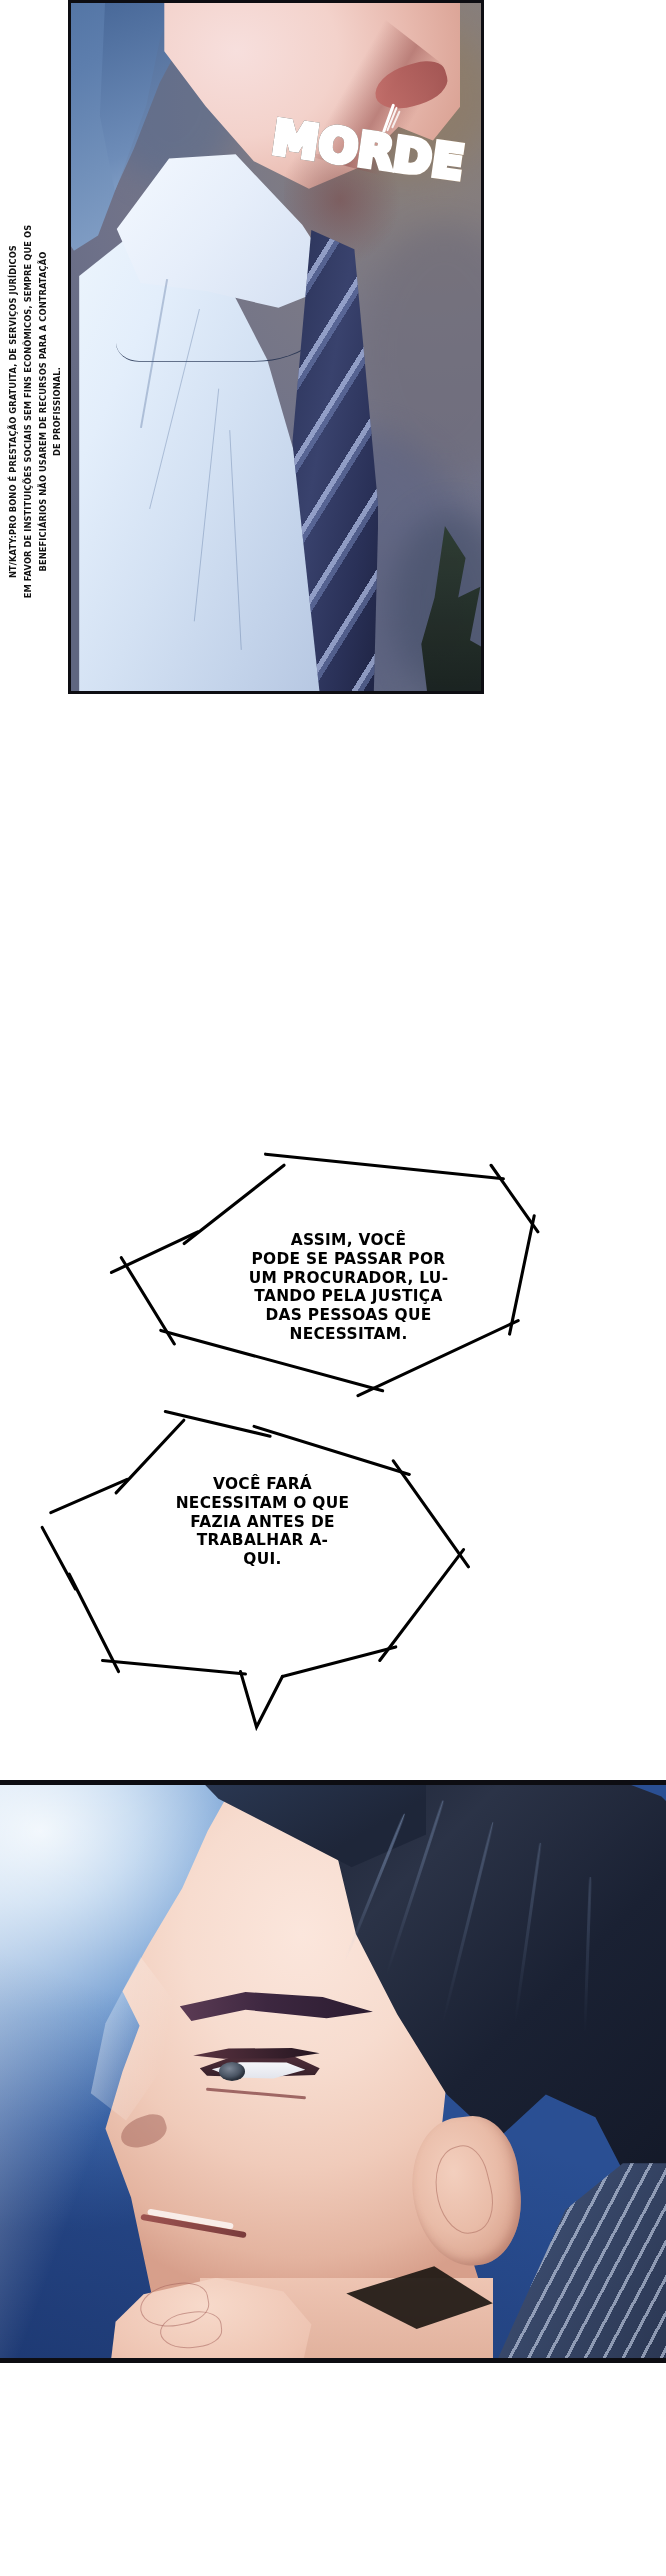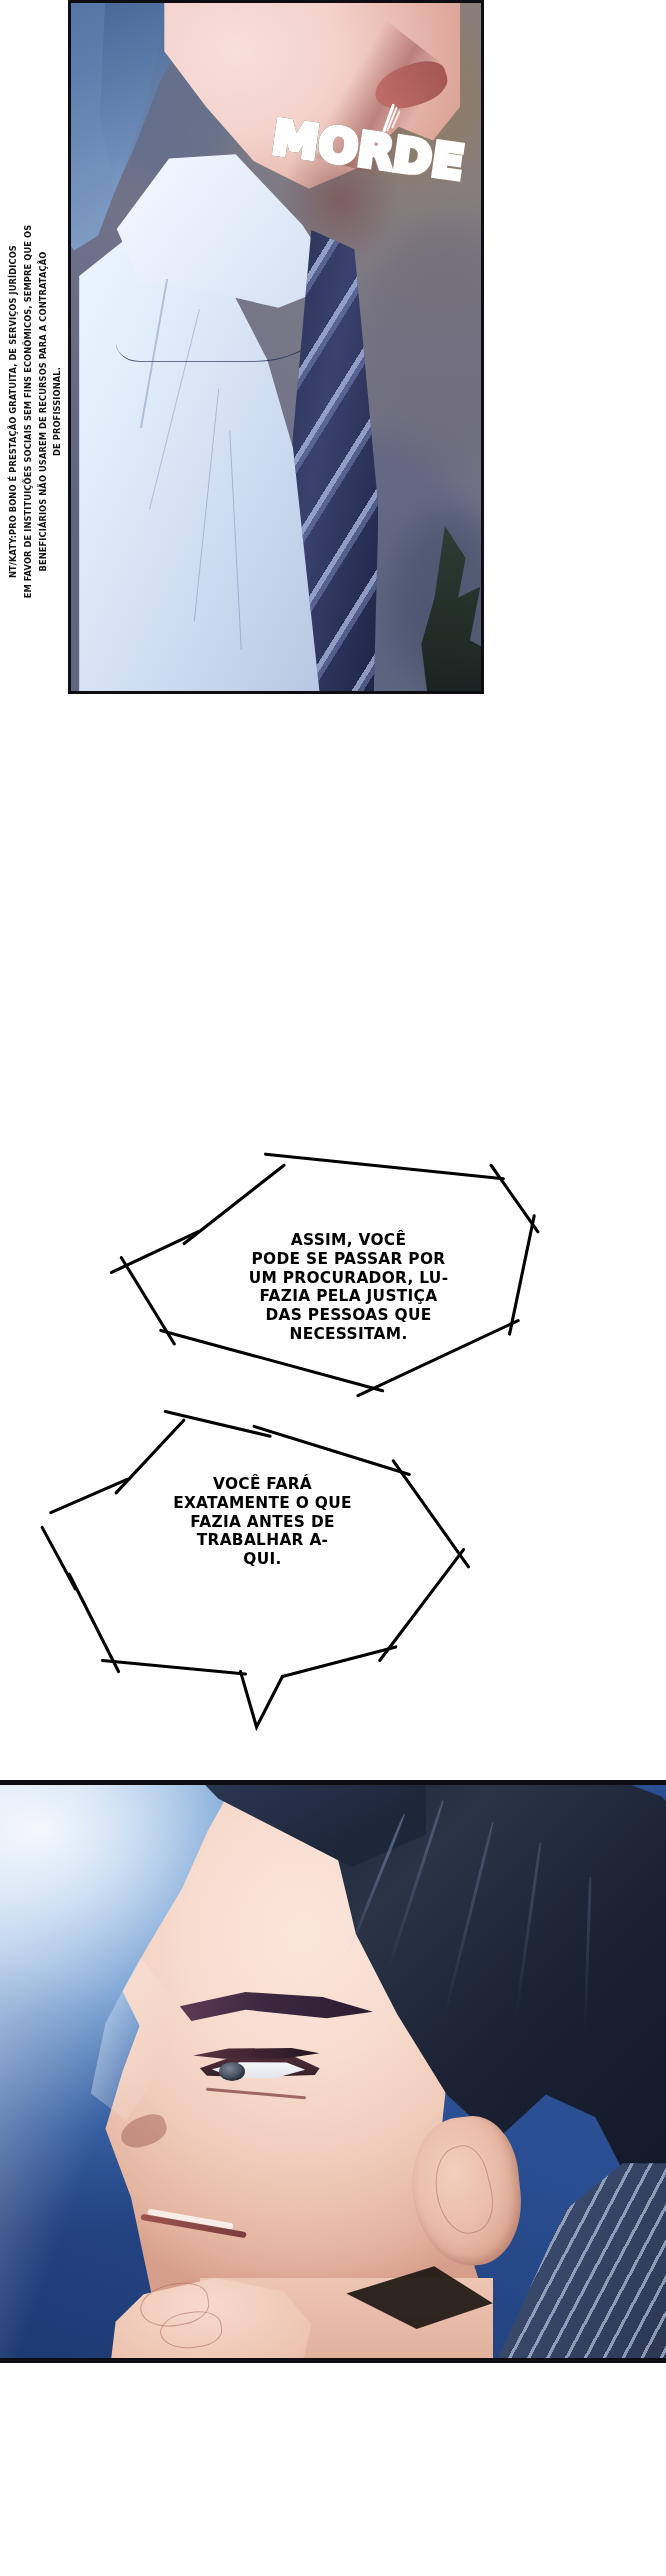--- a/index.html
+++ b/index.html
@@ -289,21 +289,21 @@
           <path d="M716 160 L676 352"></path>
           <path d="M690 330 L430 452"></path>
           <path d="M470 444 L110 346"></path>
           <path d="M132 368 L46 228"></path>
           <path d="M30 252 L170 186"></path>
         </g>
       </svg>
       <div class="bub-txt" style="white-space:pre-line;">ASSIM, VOCÊ
 PODE SE PASSAR POR
 UM PROCURADOR, LU-
-FAZIA PELA JUSTIÇA
+TANDO PELA JUSTIÇA
 DAS PESSOAS QUE
 NECESSITAM.</div>
     </div>
 
     <div class="bub bub2">
       <svg width="444" height="345" viewBox="0 0 720 560" aria-hidden="true">
         <g fill="none" stroke="#000" stroke-width="5" stroke-linecap="round">
           <path d="M128 180 L238 62"></path>
           <path d="M208 48 L378 88"></path>
           <path d="M352 72 L604 150"></path>
@@ -313,21 +313,21 @@
           <path d="M582 430 L398 478"></path>
 
           <path d="M398 478 L356 560 L330 470"></path>
           <path d="M338 474 L106 452"></path>
           <path d="M132 470 L52 312"></path>
           <path d="M62 336 L8 236"></path>
           <path d="M22 212 L146 158"></path>
         </g>
       </svg>
       <div class="bub-txt" style="white-space:pre-line;">VOCÊ FARÁ
-EXATAMENTE O QUE
+NECESSITAM O QUE
 FAZIA ANTES DE
 TRABALHAR A-
 QUI.</div>
     </div>
 
   </div>
 
   <div class="panel2">
     <div class="p2-bg"></div>
     <div class="p2-bg2"></div>

